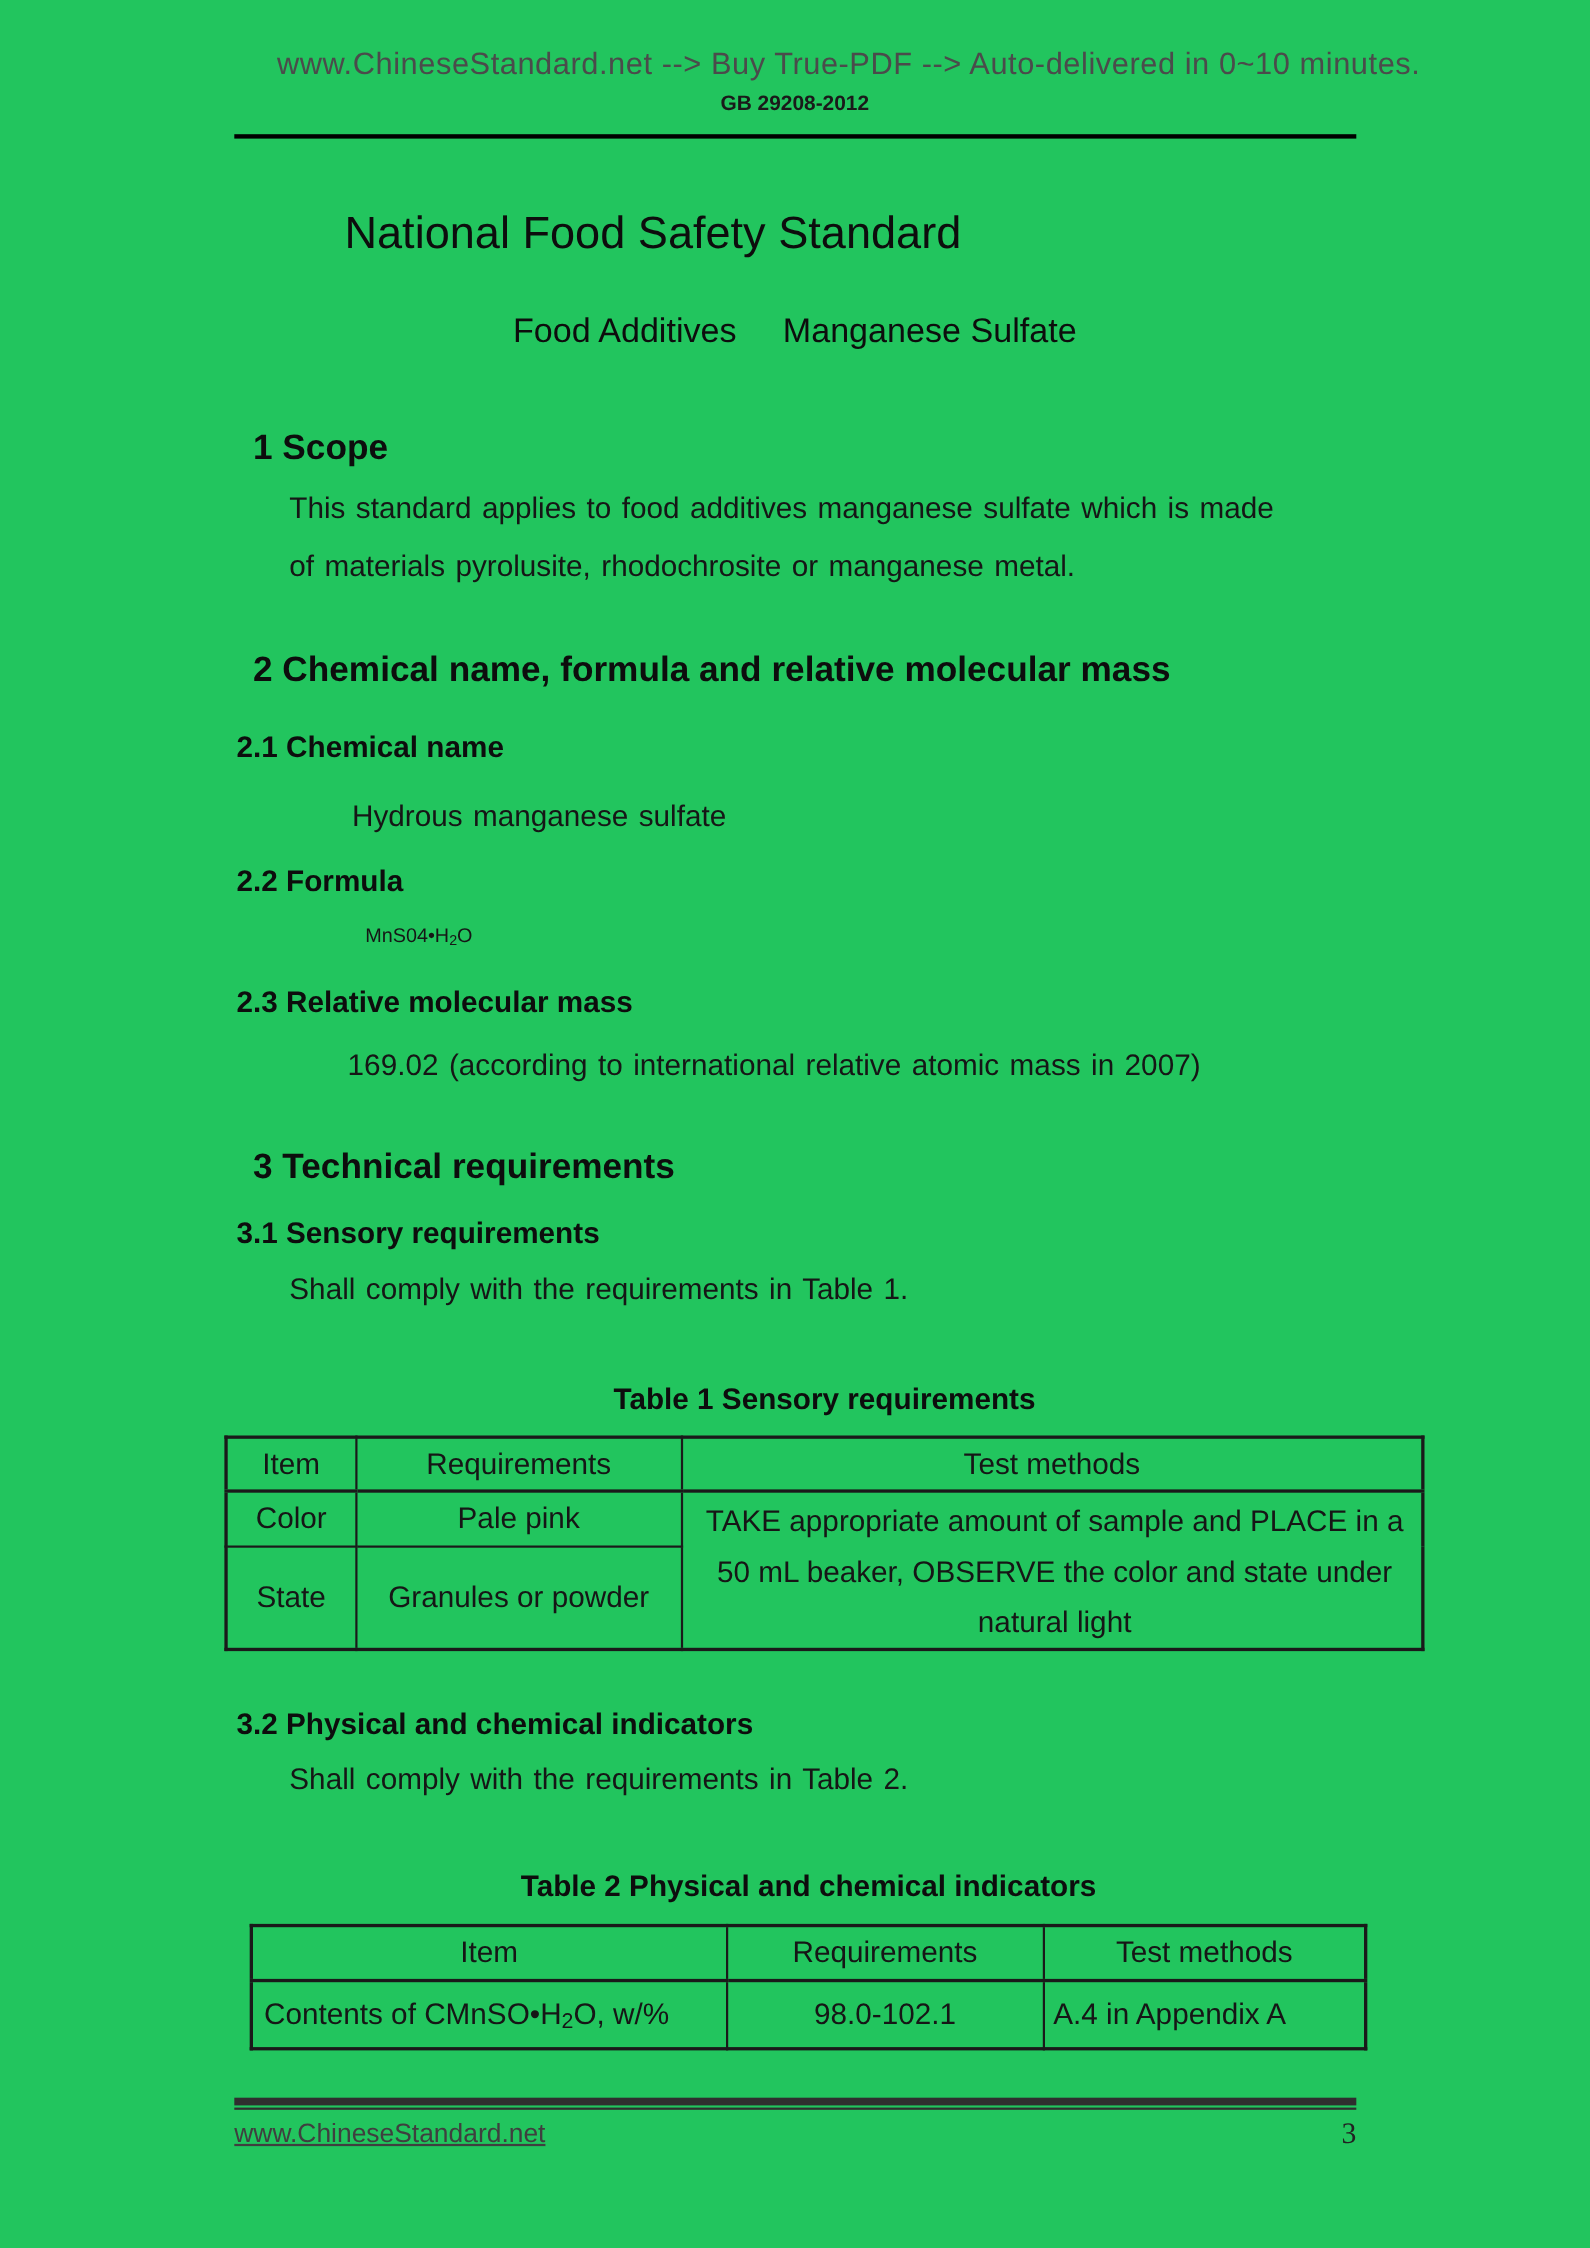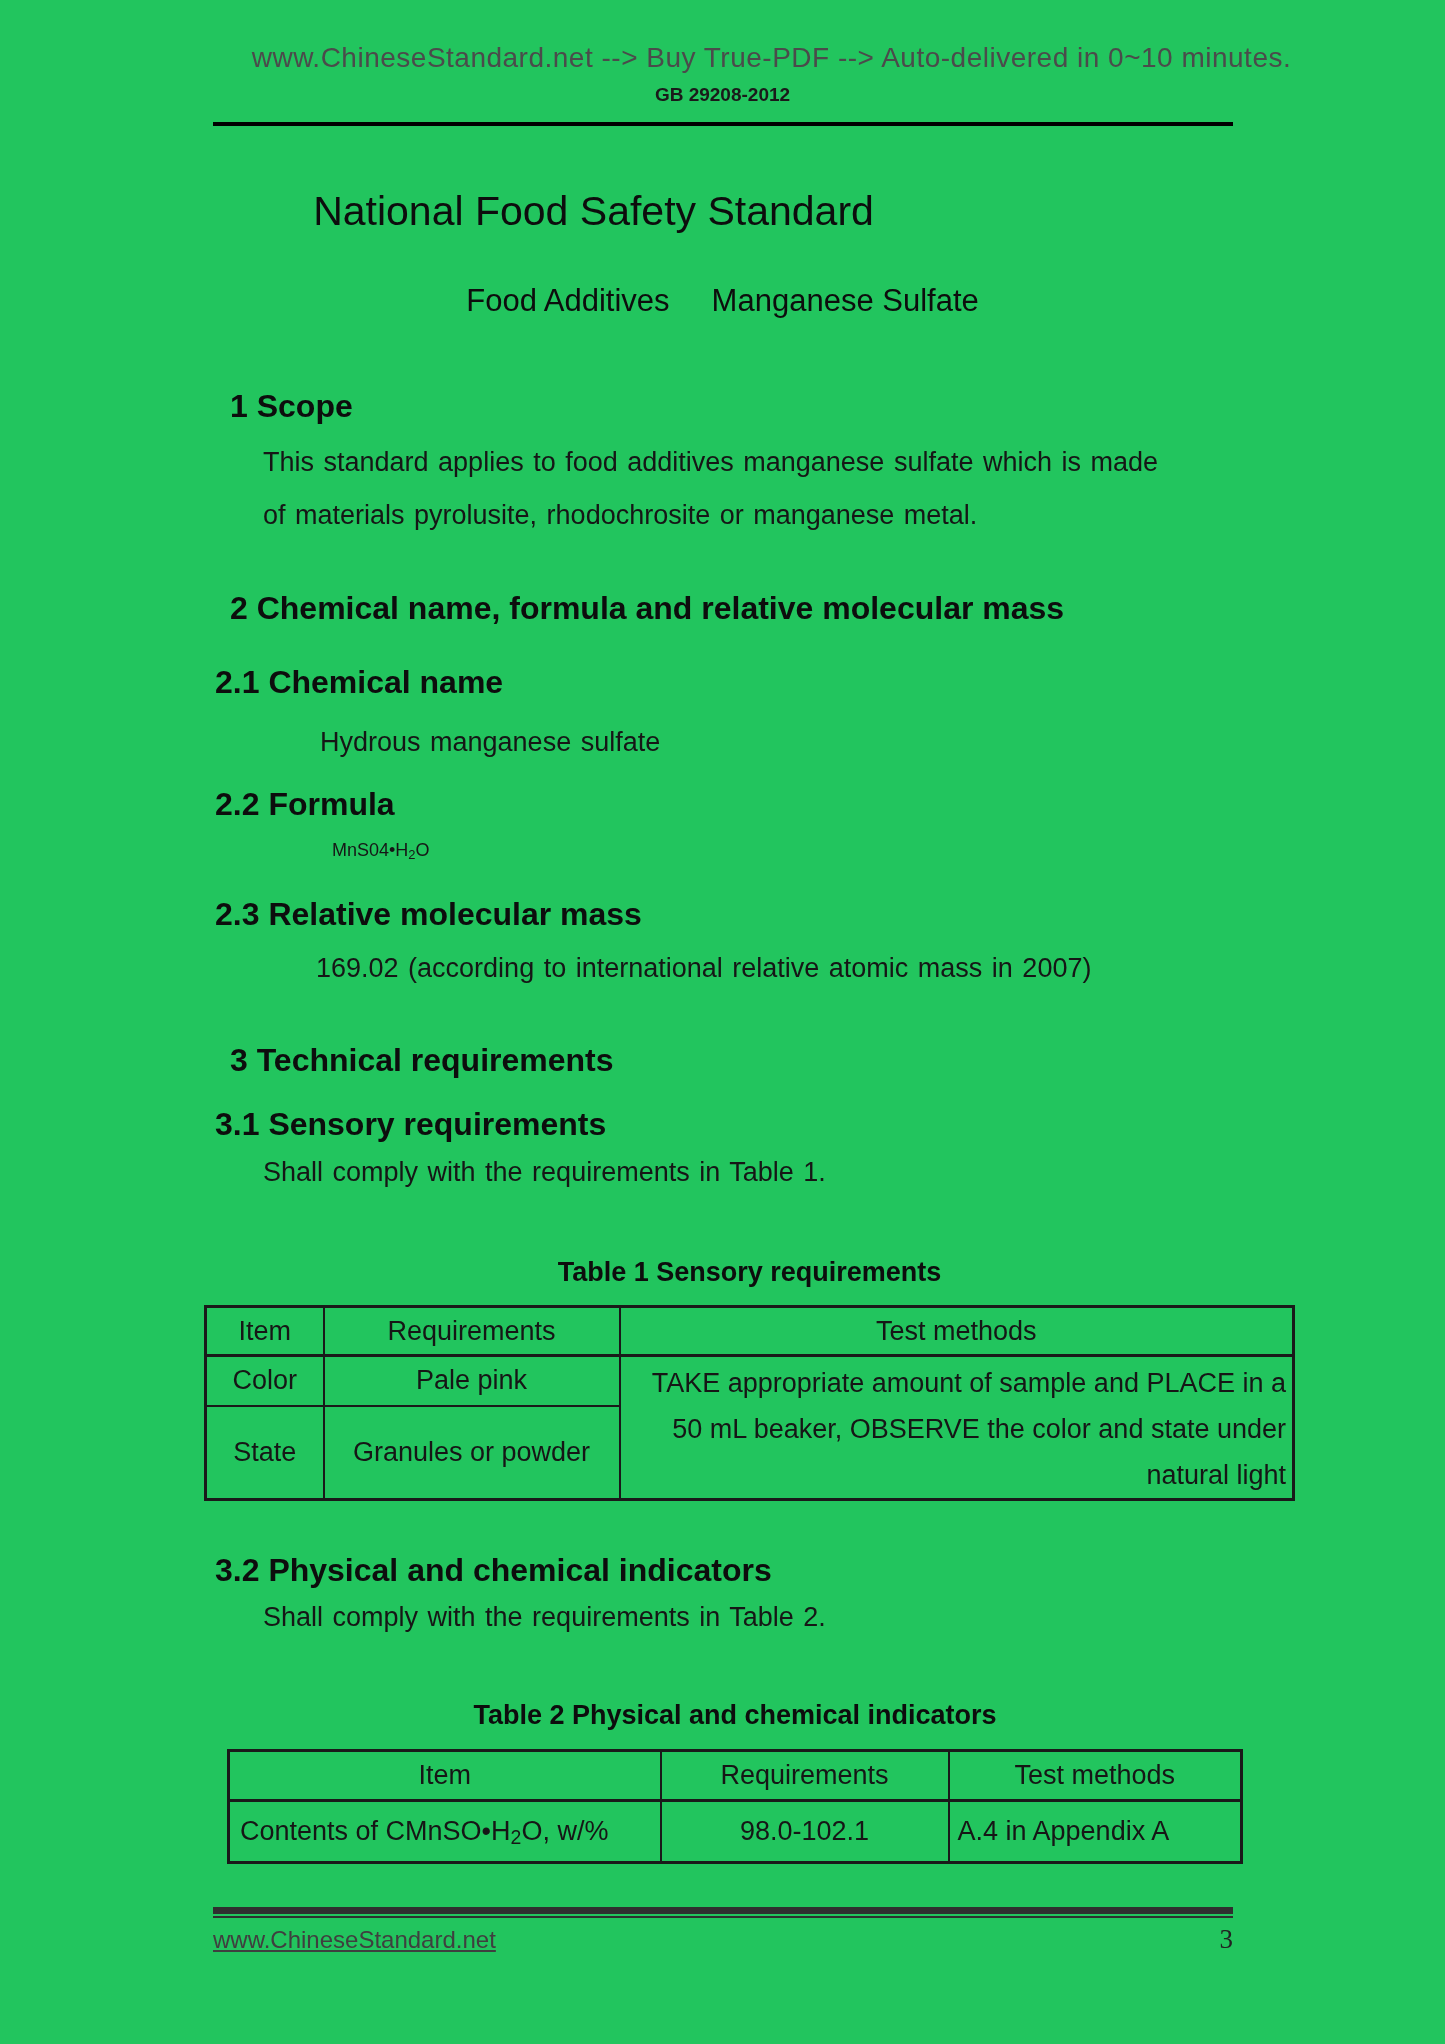--- a/index.html
+++ b/index.html
@@ -34,21 +34,21 @@
     position:absolute; top:283px; left:0; width:1445px;
     text-align:center; font-size:31px; color:#0d0d0d;
   }
   .doc-subtitle .gap { display:inline-block; width:42px; }
   .h-major {
     position:absolute; left:230px;
     font-size:32px; font-weight:bold; color:#0d0d0d;
   }
   .h-minor {
     position:absolute; left:215px;
-    font-size:32px; font-weight:bold; color:#0d0d0d;
+    font-size:27px; font-weight:bold; color:#0d0d0d;
   }
   .body-text {
     position:absolute;
     font-size:27px; color:#161616; word-spacing:2px;
   }
   .t-caption {
     position:absolute; text-align:center;
     font-size:27px; font-weight:bold; color:#0d0d0d;
   }
   table { border-collapse:collapse; table-layout:fixed; }
@@ -59,21 +59,21 @@
     text-align:center; vertical-align:middle;
   }
   .std-table thead th { border-bottom:3px solid #1a1a1a; }
   #table1 { top:1305px; left:204px; width:1091px; }
   #table1 col.c1 { width:118px; }
   #table1 col.c2 { width:296px; }
   #table1 thead th { height:49px; }
   #table1 .row-color td { height:48px; }
   #table1 .row-state td { height:90px; }
   #table1 td.test-method {
-    text-align:right; vertical-align:top;
+    text-align:center; vertical-align:top;
     padding:3px 6px 0 11px; line-height:46px;
   }
   #table2 { top:1749px; left:227px; width:1016px; }
   #table2 col.c1 { width:432px; }
   #table2 col.c2 { width:288px; }
   #table2 thead th { height:50px; }
   #table2 tbody td { height:62px; }
   #table2 td.item-cell { text-align:left; padding-left:10px; }
   #table2 td.tm-cell { text-align:left; padding-left:8px; }
   sub.chem {

